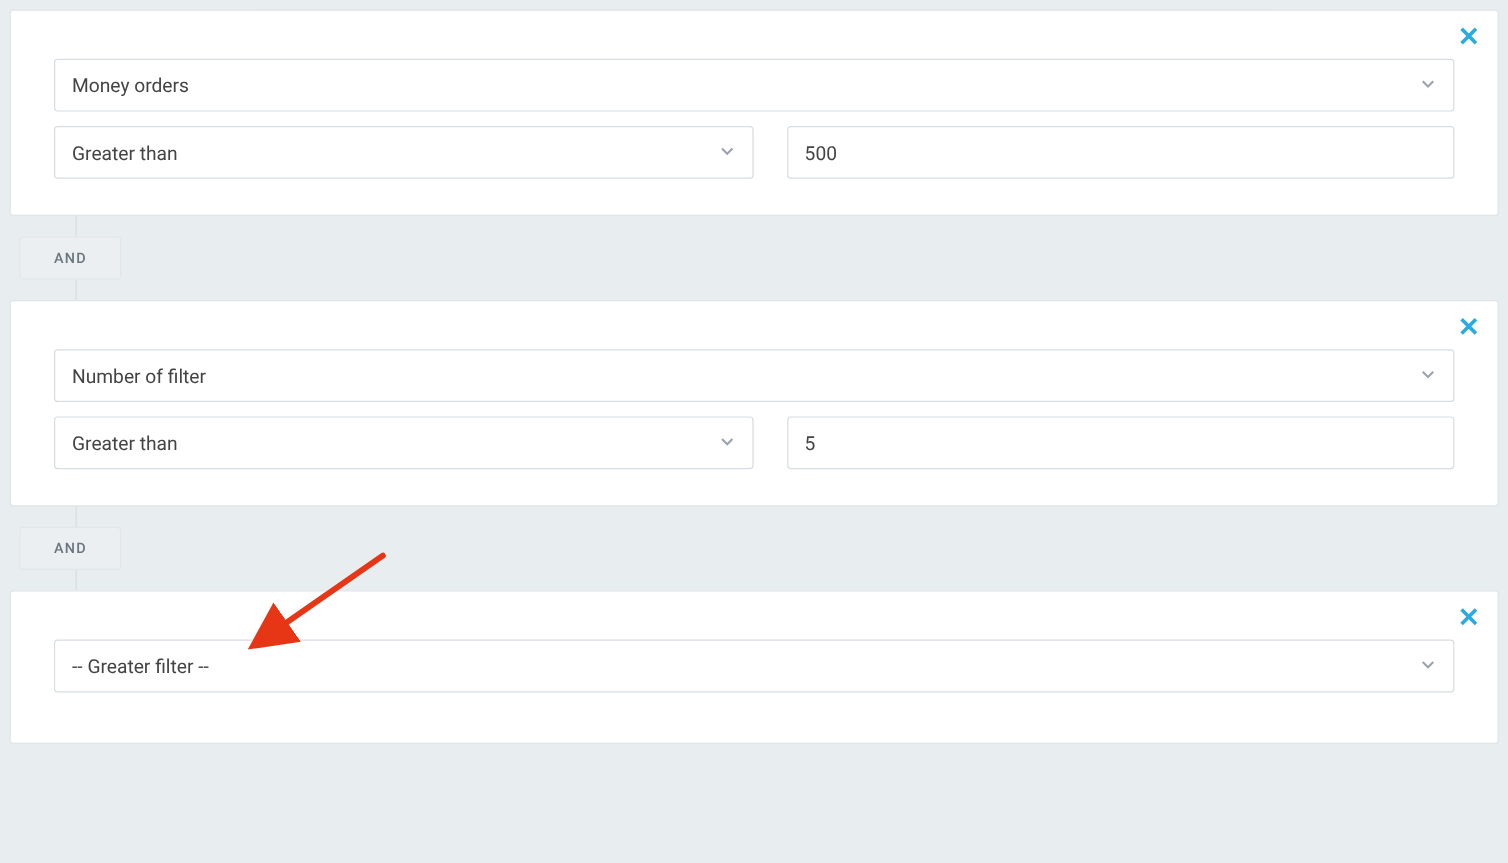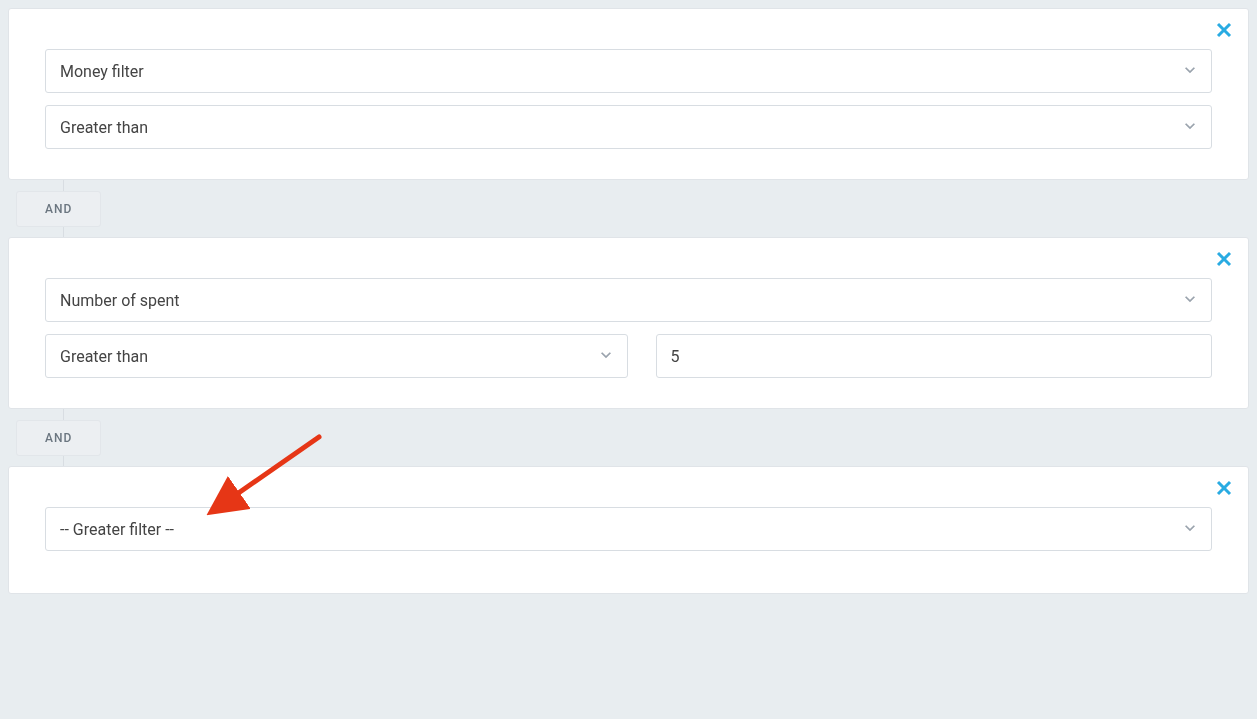--- a/index.html
+++ b/index.html
@@ -83,21 +83,21 @@
     }
     .row-split {
       display: flex;
       gap: 28px;
     }
     .row-split > * {
       flex: 1;
     }
     .connector {
       position: relative;
-      height: 57px;
+      height: 70px;
     }
     .connector-line {
       position: absolute;
       left: 55px;
       top: 0;
       bottom: 0;
       width: 1px;
       background: #d8dde2;
     }
     .and-badge {
@@ -127,37 +127,38 @@
   <div class="close-btn">
     <span>
       <svg viewBox="0 0 16 16">
           <line x1="2" y1="2" x2="14" y2="14"></line>
           <line x1="14" y1="2" x2="2" y2="14"></line>
         </svg>
     </span>
   </div>
   <div class="row-full">
     <div class="select-field">
-      <span>Money filter</span>
+      <span>Money orders</span>
       <span class="chevron">
         <svg viewBox="0 0 16 16">
             <polyline points="3,6 8,11 13,6"></polyline>
           </svg>
       </span>
     </div>
   </div>
   <div class="row-split">
     <div class="select-field">
       <span>Greater than</span>
       <span class="chevron">
         <svg viewBox="0 0 16 16">
             <polyline points="3,6 8,11 13,6"></polyline>
           </svg>
       </span>
     </div>
+    <input type="text" class="text-input" value="500" style="">
   </div>
 </div>
 
 <div class="connector">
   <div class="connector-line"></div>
   <div class="and-badge">
     <span>AND</span>
   </div>
 </div>
 
@@ -165,21 +166,21 @@
   <div class="close-btn">
     <span>
       <svg viewBox="0 0 16 16">
           <line x1="2" y1="2" x2="14" y2="14"></line>
           <line x1="14" y1="2" x2="2" y2="14"></line>
         </svg>
     </span>
   </div>
   <div class="row-full">
     <div class="select-field">
-      <span>Number of spent</span>
+      <span>Number of filter</span>
       <span class="chevron">
         <svg viewBox="0 0 16 16">
             <polyline points="3,6 8,11 13,6"></polyline>
           </svg>
       </span>
     </div>
   </div>
   <div class="row-split">
     <div class="select-field">
       <span>Greater than</span>

